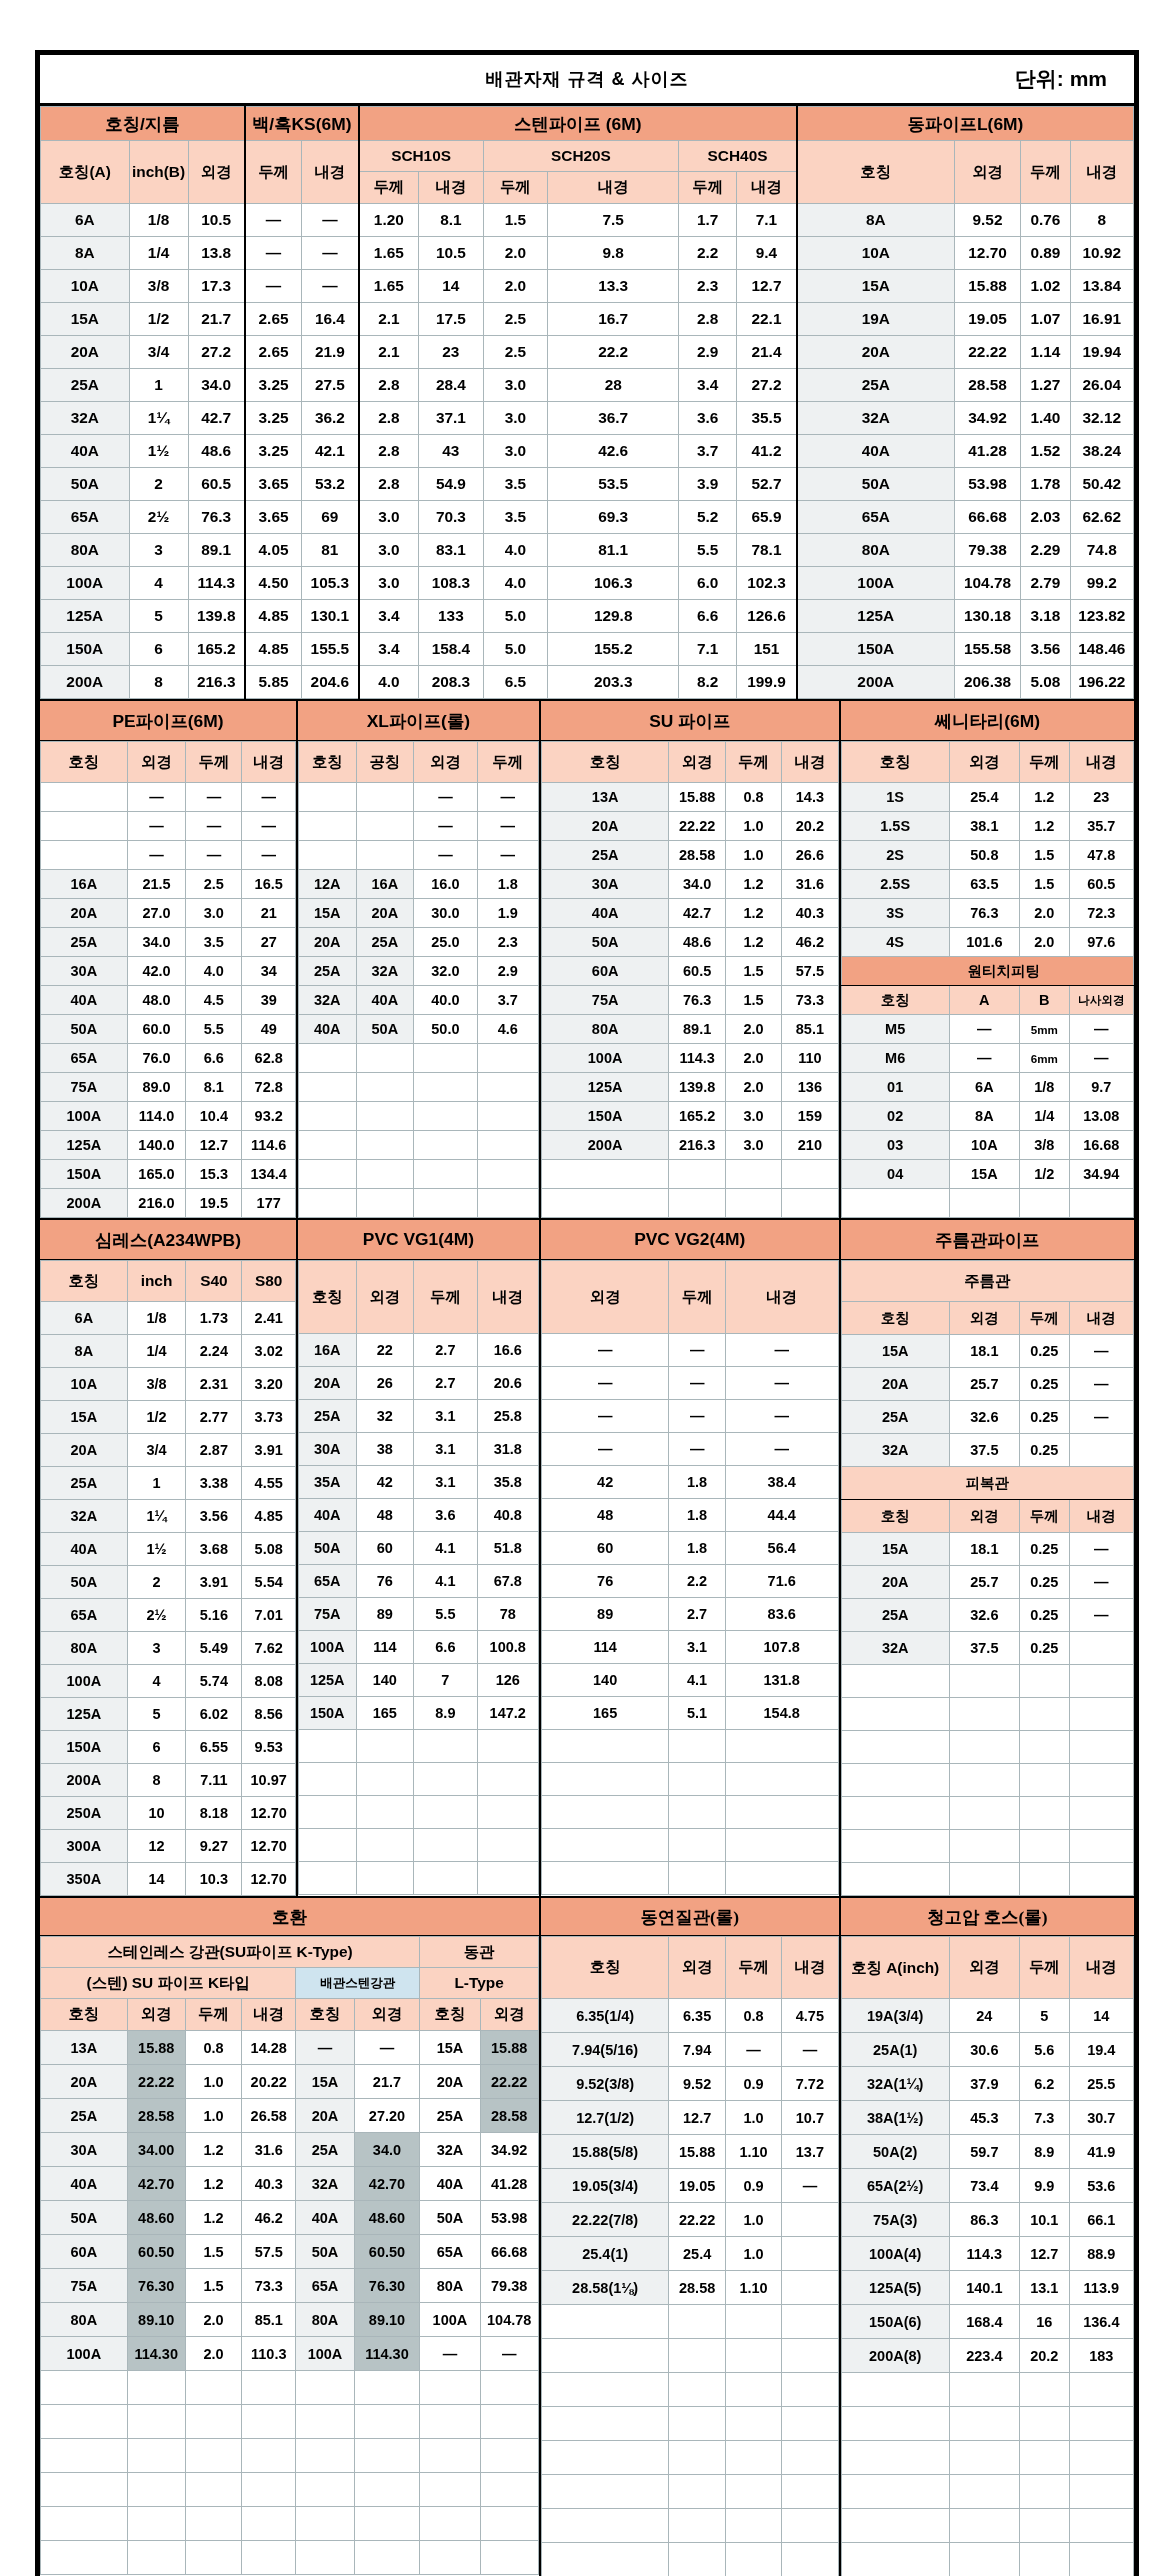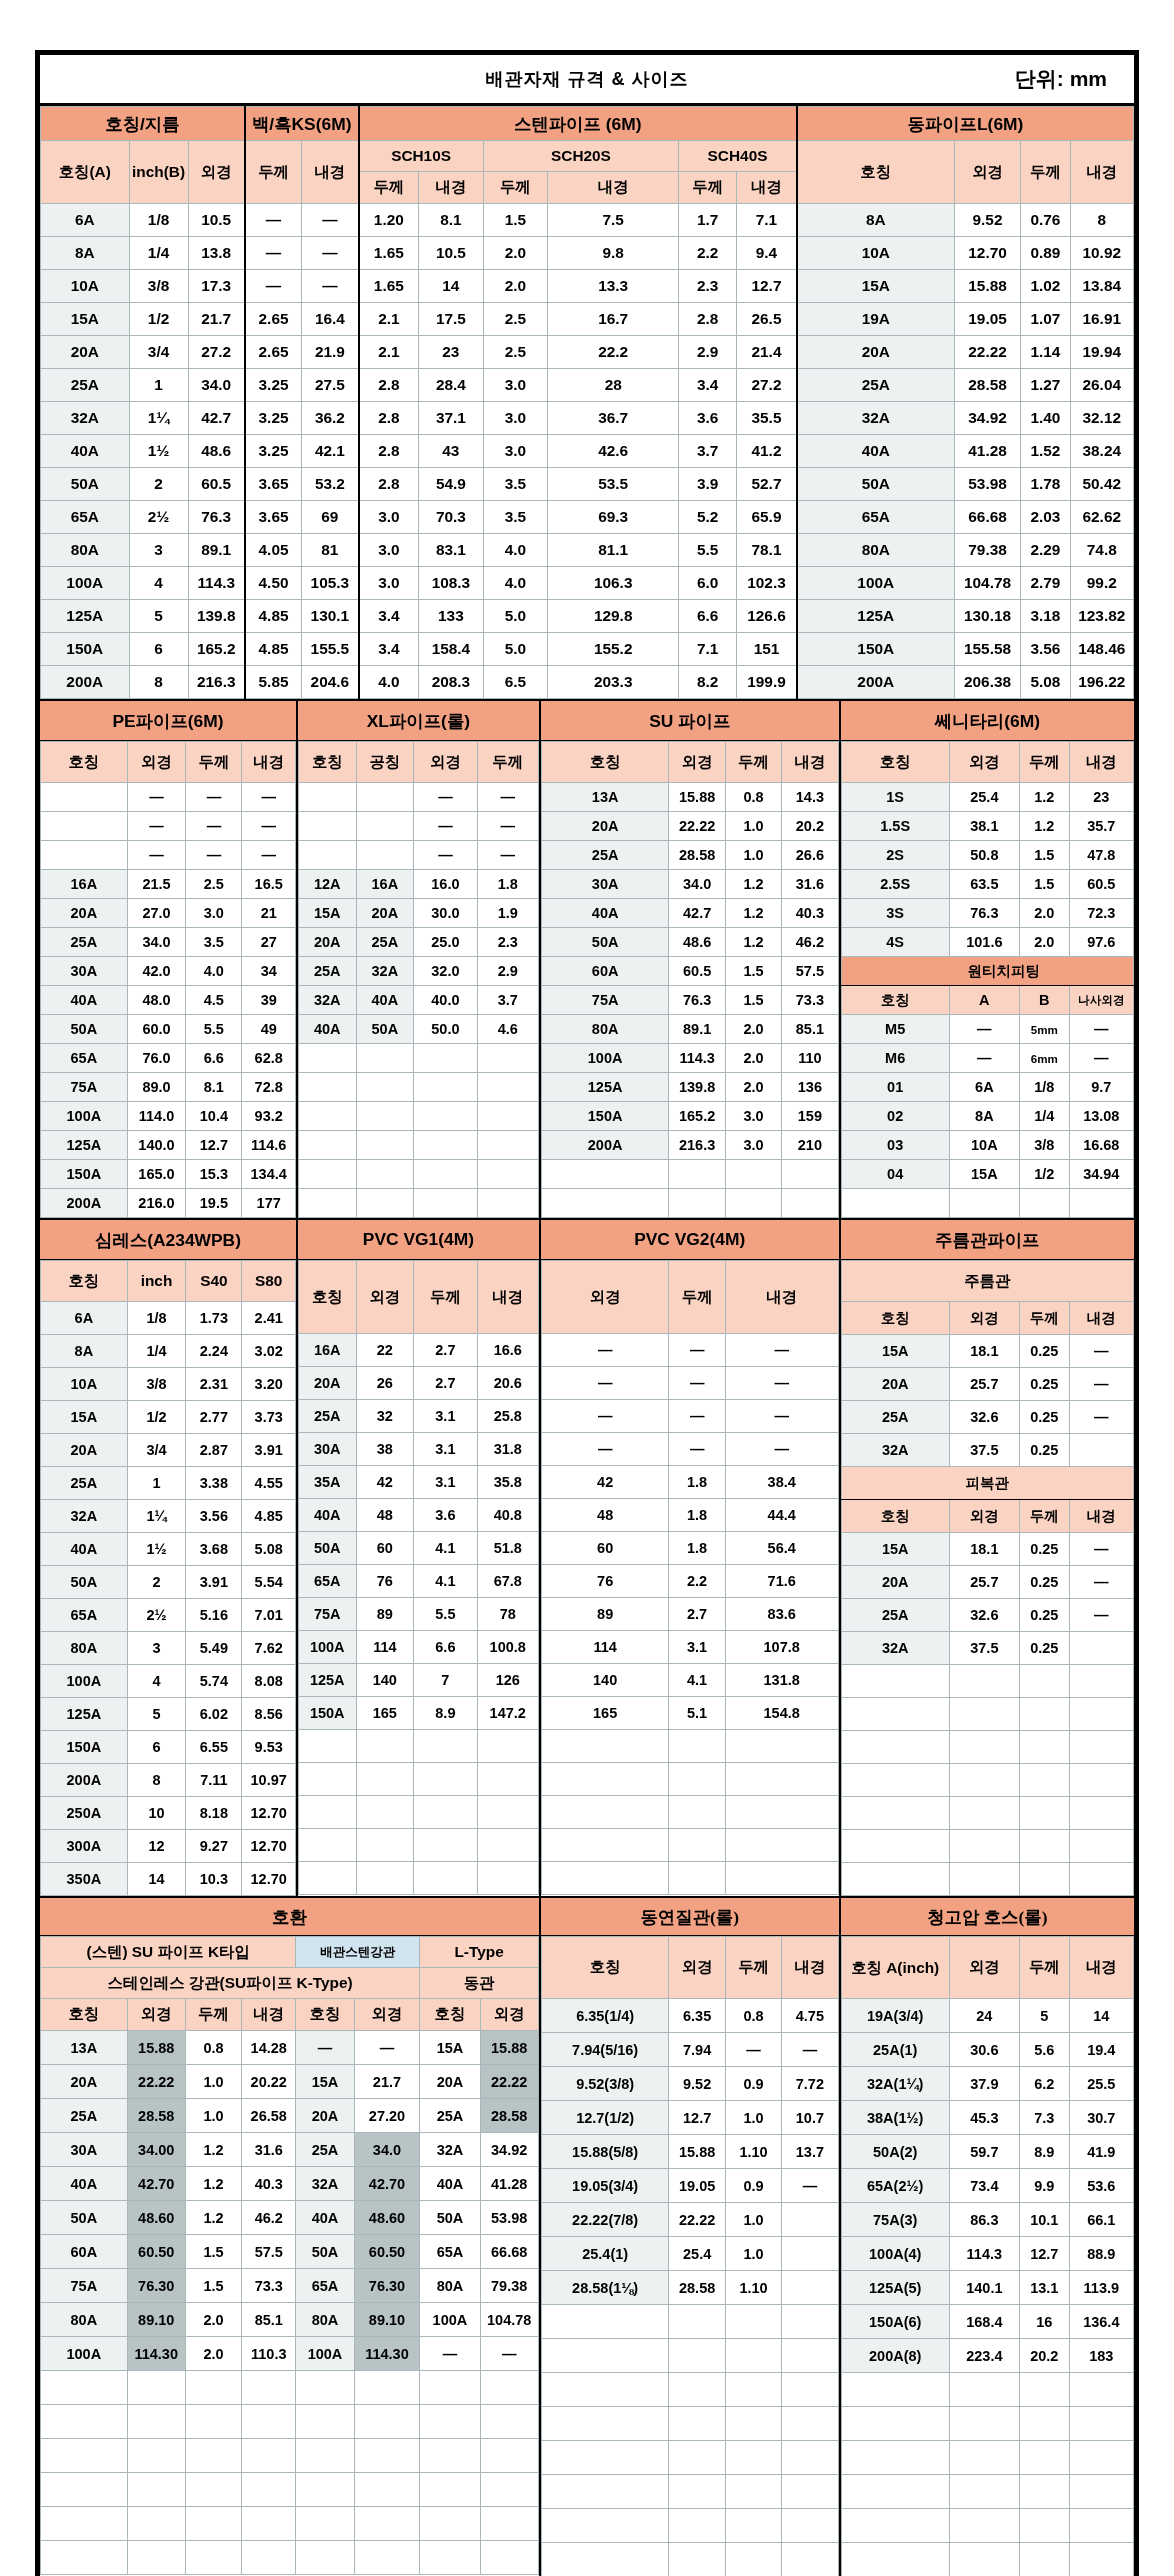--- a/index.html
+++ b/index.html
@@ -150,21 +150,21 @@
             <td class="lbl">15A</td>
             <td>1/2</td>
             <td>21.7</td>
             <td class="bl">2.65</td>
             <td>16.4</td>
             <td class="bl">2.1</td>
             <td>17.5</td>
             <td>2.5</td>
             <td>16.7</td>
             <td>2.8</td>
-            <td>26.5</td>
+            <td>22.1</td>
             <td class="lbl bl">19A</td>
             <td>19.05</td>
             <td>1.07</td>
             <td>16.91</td>
           </tr>
           <tr>
             <td class="lbl">20A</td>
             <td>3/4</td>
             <td>27.2</td>
             <td class="bl">2.65</td>
@@ -1288,27 +1288,27 @@
               <col style="width:11.7%">
               <col style="width:11.3%">
               <col style="width:10.9%">
             <col style="width:11.7%">
               <col style="width:13.2%">
               <col style="width:12.1%">
               <col style="width:11.7%">
           </colgroup>
           <thead>
             <tr class="chdr h32">
+              <th colspan="6">스테인레스 강관(SU파이프 K-Type)</th>
+              <th colspan="2">동관</th>
+            </tr>
+            <tr class="chdr h32">
               <th colspan="4">(스텐) SU 파이프 K타입</th>
               <th colspan="2" class="blue">배관스텐강관</th>
               <th colspan="2">L-Type</th>
-            </tr>
-            <tr class="chdr h32">
-              <th colspan="6">스테인레스 강관(SU파이프 K-Type)</th>
-              <th colspan="2">동관</th>
             </tr>
             <tr class="chdr h33">
               <th>호칭</th>
               <th>외경</th>
               <th>두께</th>
               <th>내경</th>
               <th>호칭</th>
               <th>외경</th>
               <th>호칭</th>
               <th>외경</th>

